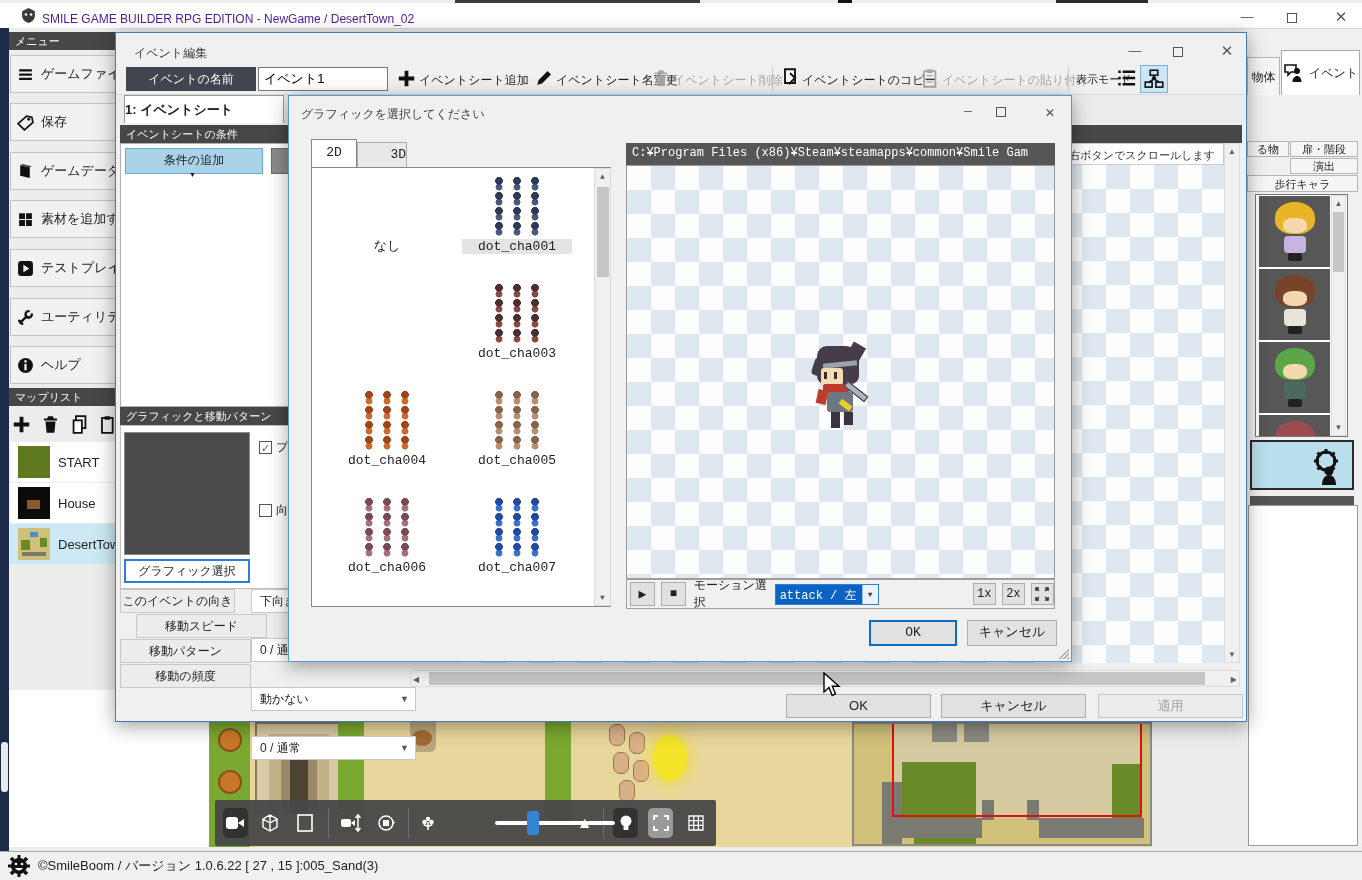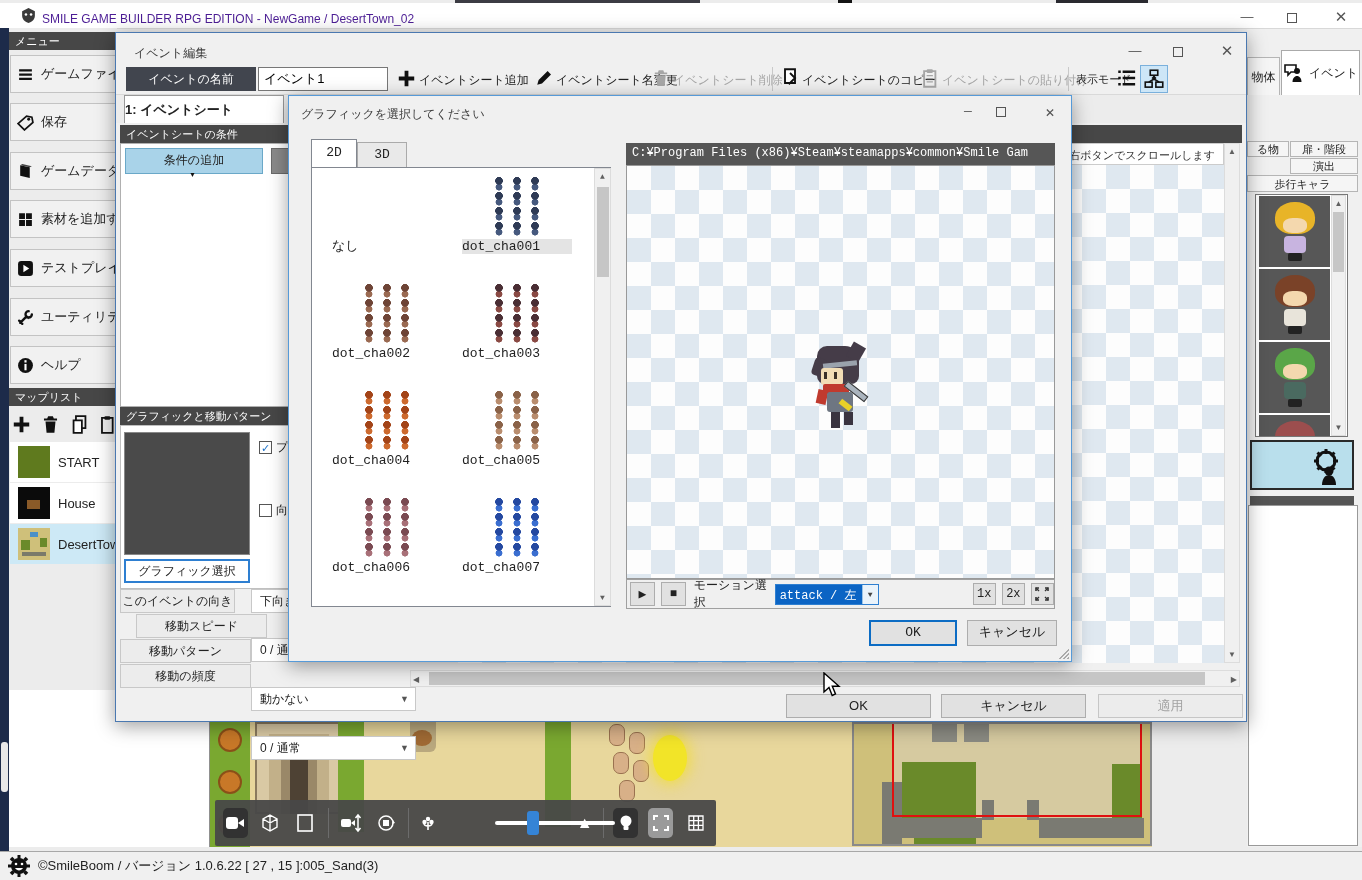--- a/index.html
+++ b/index.html
@@ -55,21 +55,21 @@
   .name-box { background:#41454e; color:#fff; font-size:12px; display:flex; align-items:center; justify-content:center; }
   .divider { width:1px; background:#c9c9c9; }
 
   
   .sprites { width:54px; height:60px;
     background-size:18px 15px;
     background-image:
       radial-gradient(circle at 50% 32%, var(--h,#555) 3.6px, transparent 4.1px),
       radial-gradient(circle at 50% 74%, var(--c,#888) 3.2px, transparent 3.7px);
   }
-  .gi-label { font-size:13px; text-align:left; margin-top:3px; white-space:nowrap; }
+  .gi-label { font-size:13px; text-align:center; margin-top:3px; white-space:nowrap; }
   .gi-label.selected { background:#e4e4e4; }
 
   .scroll-track { background:#f0f0f0; border:1px solid #dcdcdc; }
   .scroll-thumb { background:#c6c6c6; }
   .arrow-glyph { color:#606060; font-size:8px; text-align:center; line-height:15px; }
 
   
   .prop-label { background:#ececec; border:1px solid #c8c8c8; font-size:12px; display:flex; align-items:center; justify-content:center; }
   .prop-value { background:#fff; border:1px solid #c8c8c8; font-size:12px; display:flex; align-items:center; padding-left:8px; position:relative; }
   .prop-value .chev { position:absolute; right:6px; color:#555; font-size:9px; }
@@ -549,36 +549,32 @@
     <div class="abs btn disabled" style="left:982px;top:661px;width:145px;height:24px;line-height:22px">適用</div>
   </div>
 
   <div class="abs dialog graphic-dialog">
     <div class="abs dlg-title" style="left:12px;top:10px">グラフィックを選択してください</div>
     <span class="abs win-glyph" style="left:668px;top:8px;width:22px">—</span>
     <span class="abs" style="left:707px;top:11px"><span class="sq-glyph"></span></span>
     <span class="abs win-glyph" style="left:750px;top:7px;width:22px;font-size:15px">✕</span>
 
     <div class="abs" style="left:22px;top:43px;width:46px;height:28px;background:#fff;border:1px solid #828790;border-bottom:none;font-size:13px;text-align:center;line-height:26px;z-index:2">2D</div>
-    <div class="abs" style="left:68px;top:46px;width:50px;height:34px;background:#e9e9e9;border:1px solid #aaa;border-bottom:none;font-size:13px;text-align:center;line-height:24px">3D</div>
+    <div class="abs" style="left:68px;top:46px;width:50px;height:34px;background:#e9e9e9;border:1px solid #aaa;border-bottom:none;font-size:13px;text-align:right;line-height:24px">3D</div>
 
     <div class="abs" style="left:22px;top:71px;width:300px;height:440px;background:#fff;border:1px solid #828790">
 
       <div class="abs" style="left:20px;top:66px;width:110px;text-align:center">
         <div class="gi-label">なし</div>
       </div>
       <div class="abs" style="left:150px;top:8px;width:110px">
         <div class="sprites" style="margin: 0px auto; --h: #2e3a55; --c: #46597e;"></div>
         <div class="gi-label selected">dot_cha001</div>
       </div>
 
-      <div class="abs" style="left:20px;top:115px;width:110px">
-        <div class="sprites" style="margin: 0px auto; --h: #6e4436; --c: #9a6a52;"></div>
-        <div class="gi-label">dot_cha002</div>
-      </div>
       <div class="abs" style="left:150px;top:115px;width:110px">
         <div class="sprites" style="margin: 0px auto; --h: #4a2e34; --c: #8a4a44;"></div>
         <div class="gi-label">dot_cha003</div>
       </div>
 
       <div class="abs" style="left:20px;top:222px;width:110px">
         <div class="sprites" style="margin: 0px auto; --h: #a34418; --c: #cd6a2e;"></div>
         <div class="gi-label">dot_cha004</div>
       </div>
       <div class="abs" style="left:150px;top:222px;width:110px">

